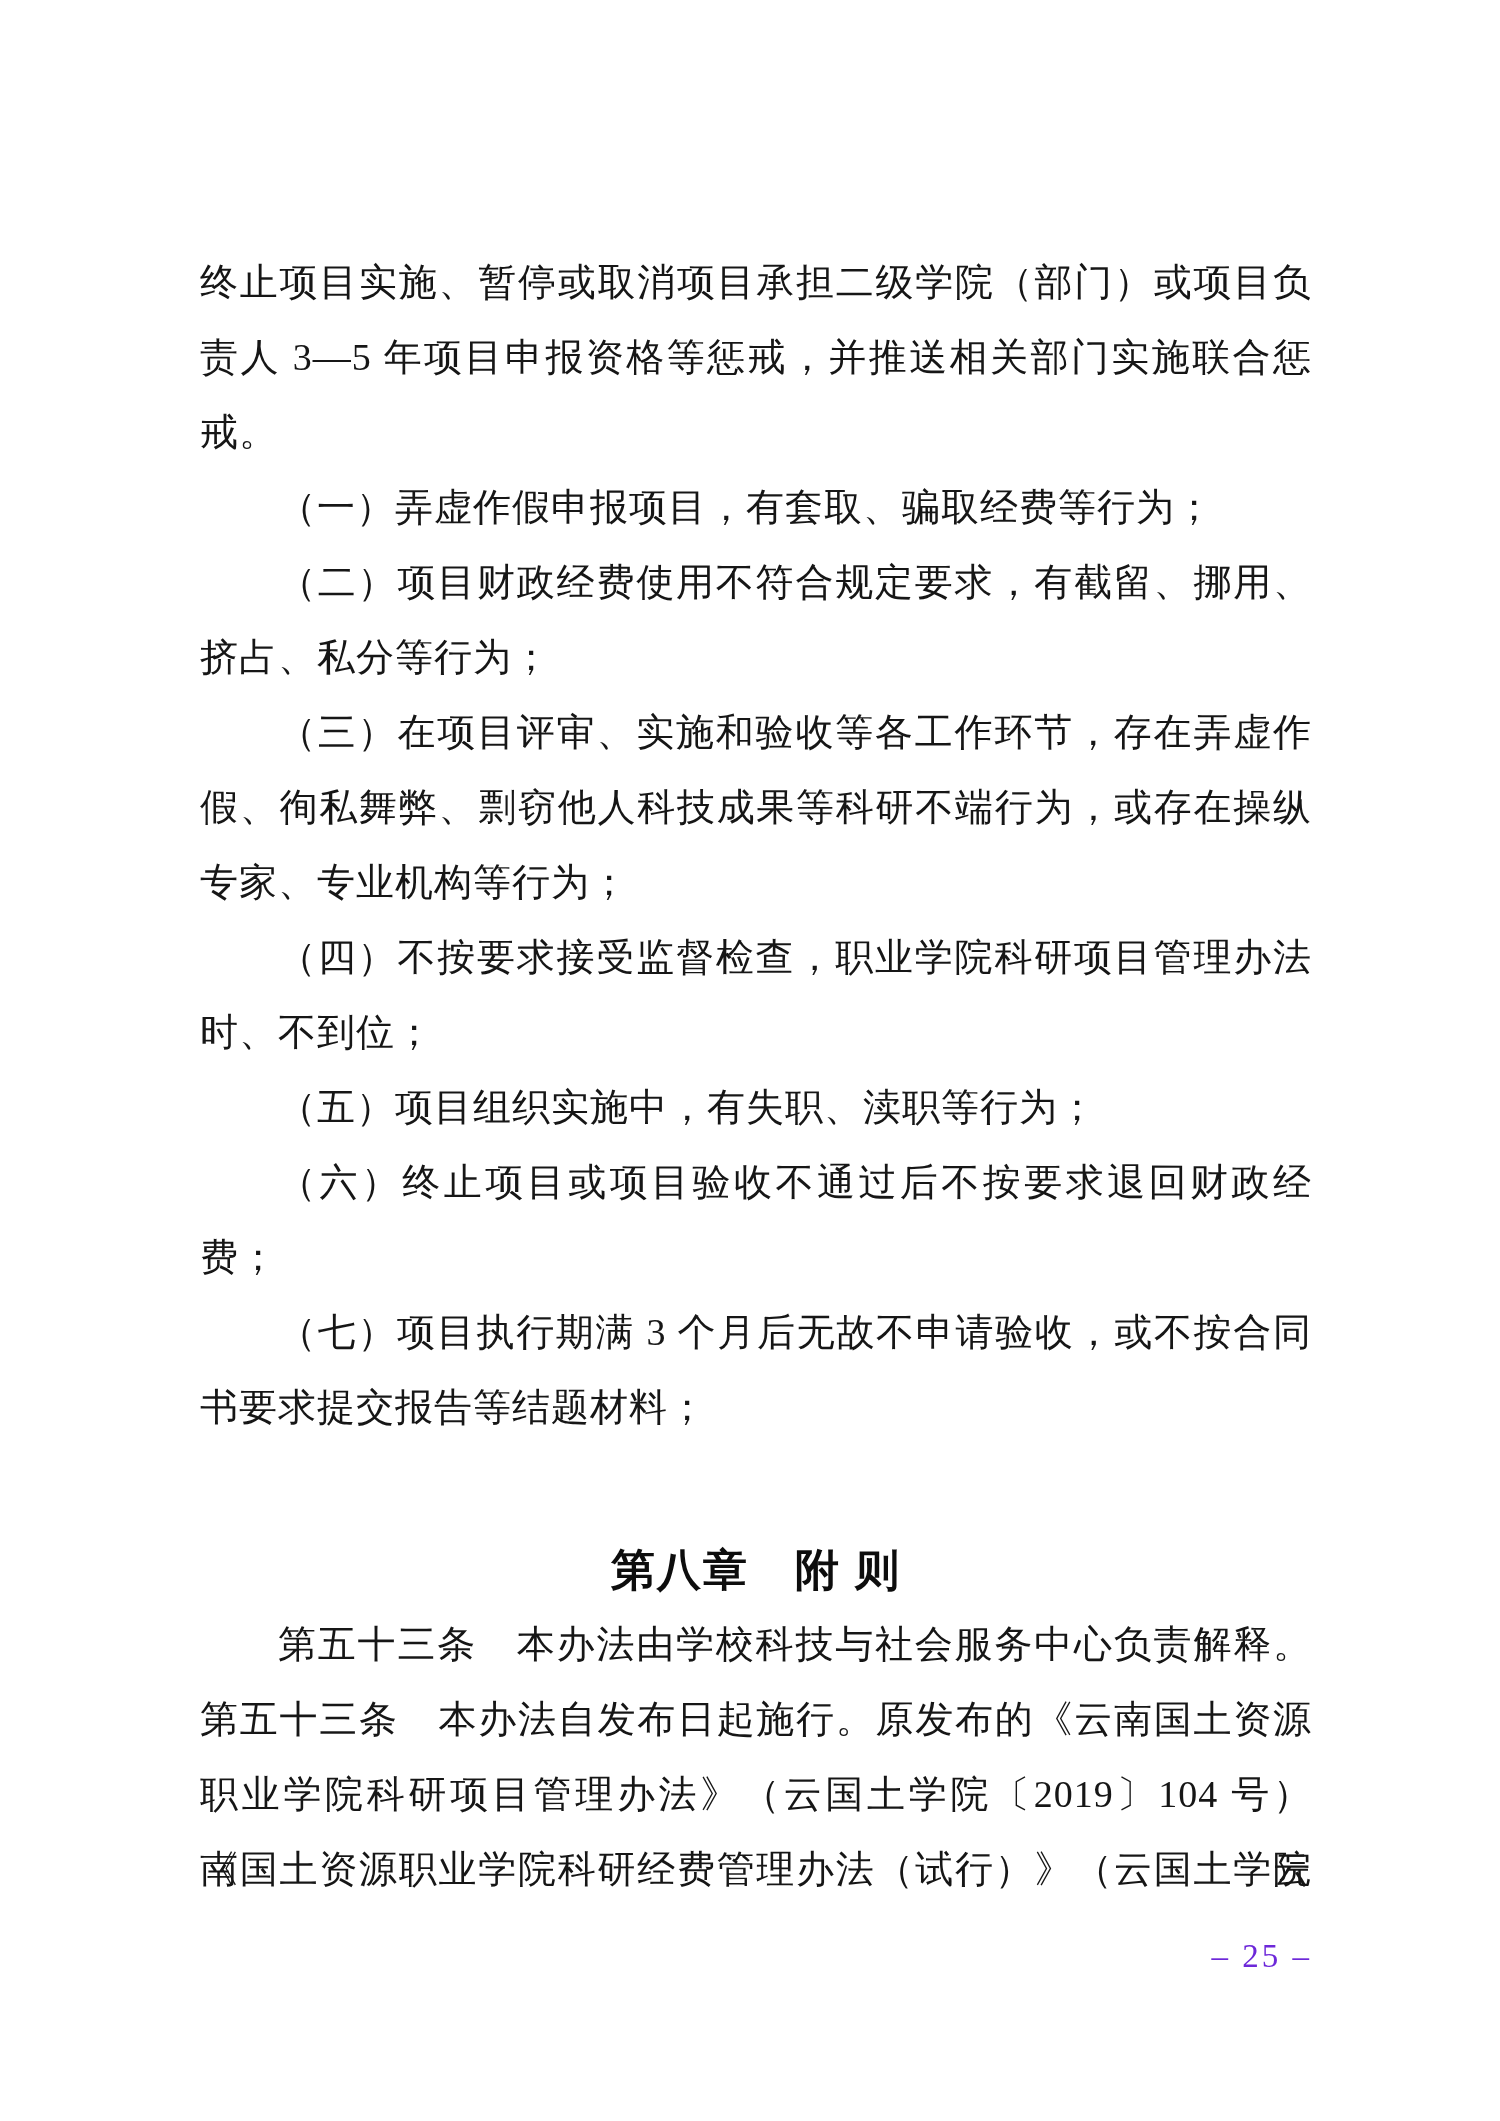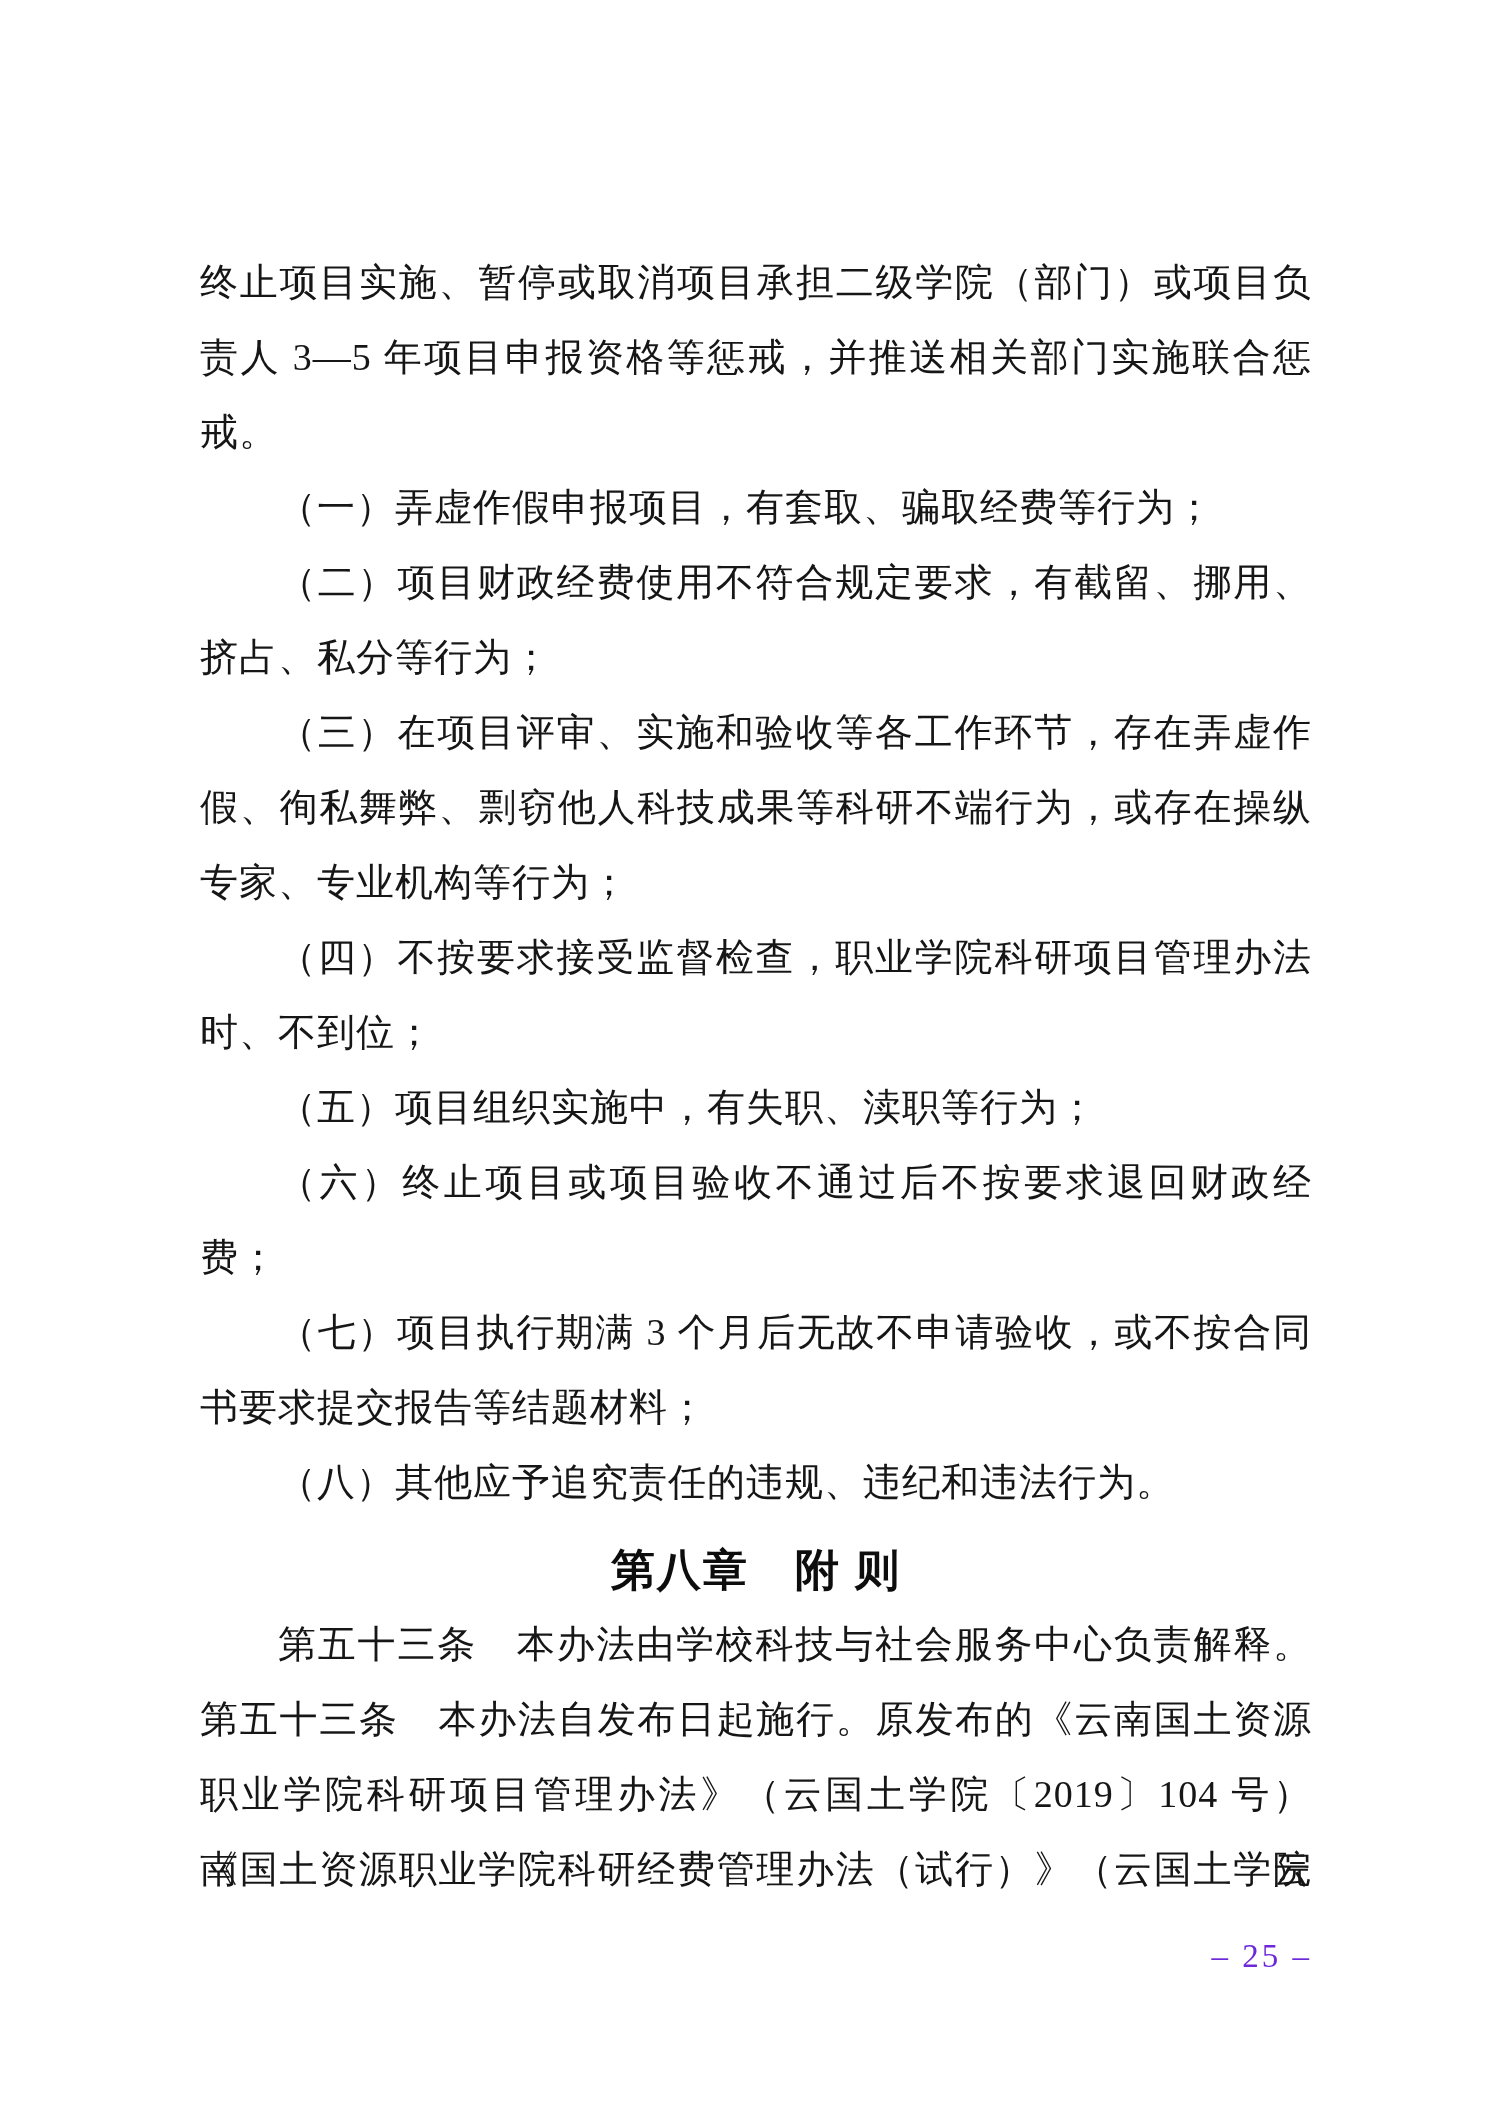--- a/index.html
+++ b/index.html
@@ -89,21 +89,20 @@
     <div class="line indent full">（三）在项目评审、实施和验收等各工作环节，存在弄虚作</div>
     <div class="line full">假、徇私舞弊、剽窃他人科技成果等科研不端行为，或存在操纵</div>
     <div class="line">专家、专业机构等行为；</div>
     <div class="line indent full">（四）不按要求接受监督检查，职业学院科研项目管理办法</div>
     <div class="line">时、不到位；</div>
     <div class="line indent">（五）项目组织实施中，有失职、渎职等行为；</div>
     <div class="line indent full">（六）终止项目或项目验收不通过后不按要求退回财政经</div>
     <div class="line">费；</div>
     <div class="line indent full">（七）项目执行期满 3 个月后无故不申请验收，或不按合同</div>
     <div class="line">书要求提交报告等结题材料；</div>
-    <div class="line indent">（八）其他应予追究责任的违规、违纪和违法行为。</div>
   </div>
 
   <div class="chapter-heading">第八章　附 则</div>
 
   <div class="textblock" id="close-block">
     <div class="line indent full">第五十三条　本办法由学校科技与社会服务中心负责解释。</div>
     <div class="line full">第五十三条　本办法自发布日起施行。原发布的《云南国土资源</div>
     <div class="line full">职业学院科研项目管理办法》（云国土学院〔2019〕104 号）《云</div>
     <div class="line full">南国土资源职业学院科研经费管理办法（试行）》（云国土学院</div>
   </div>

